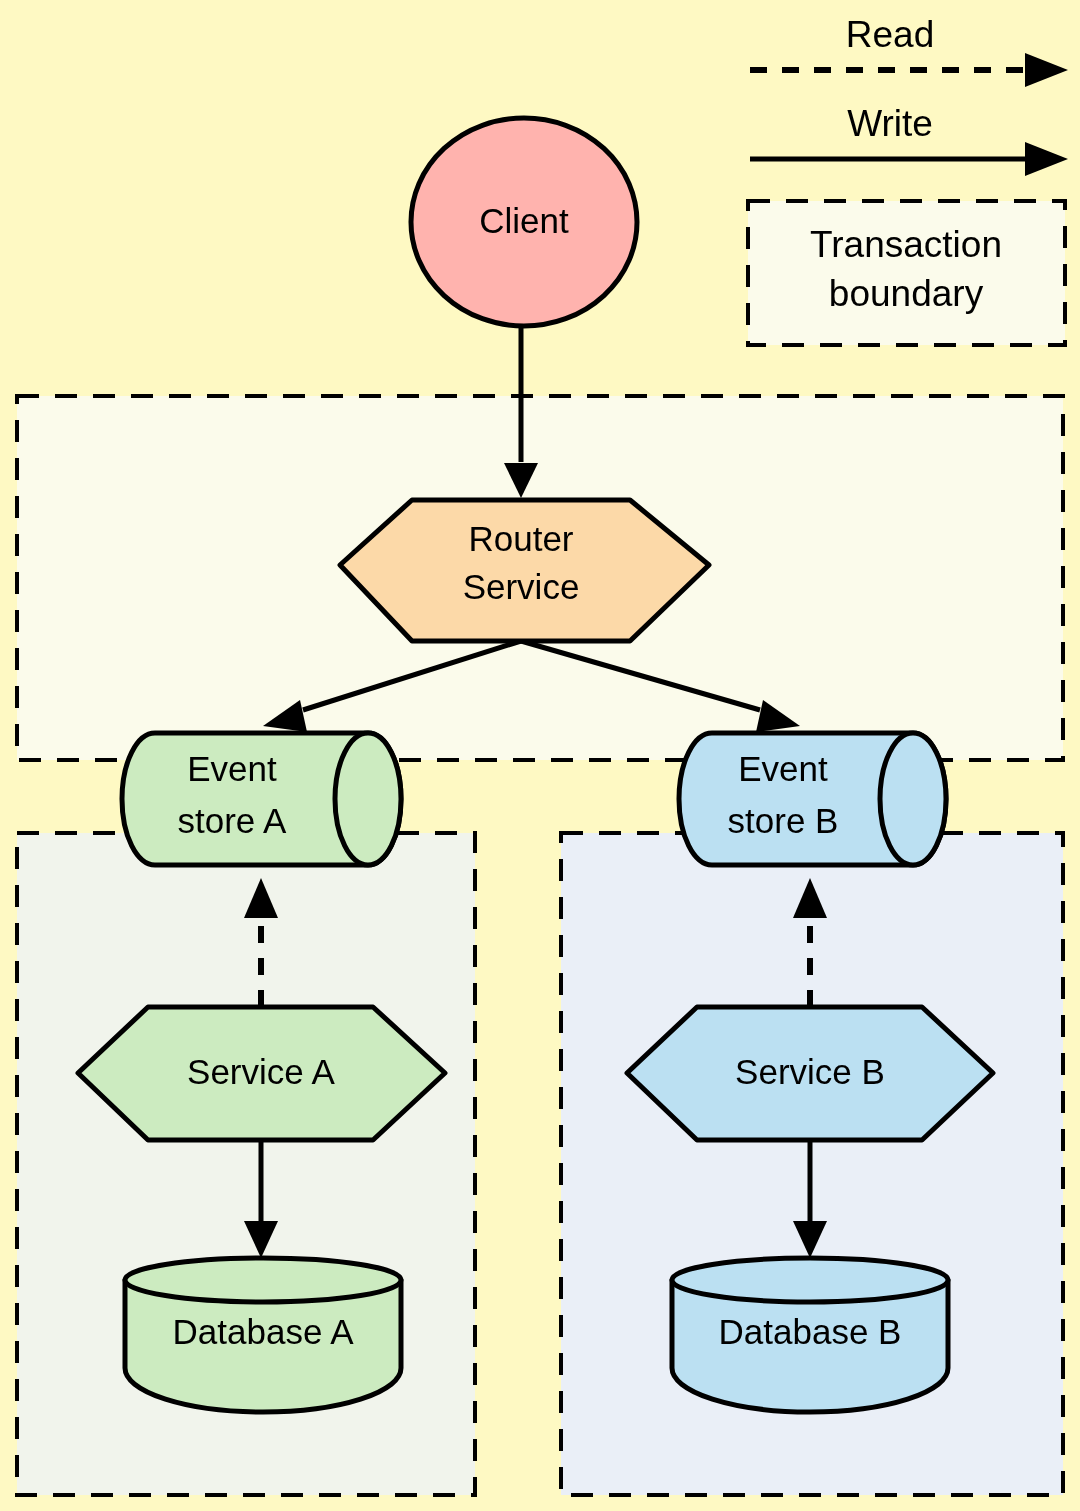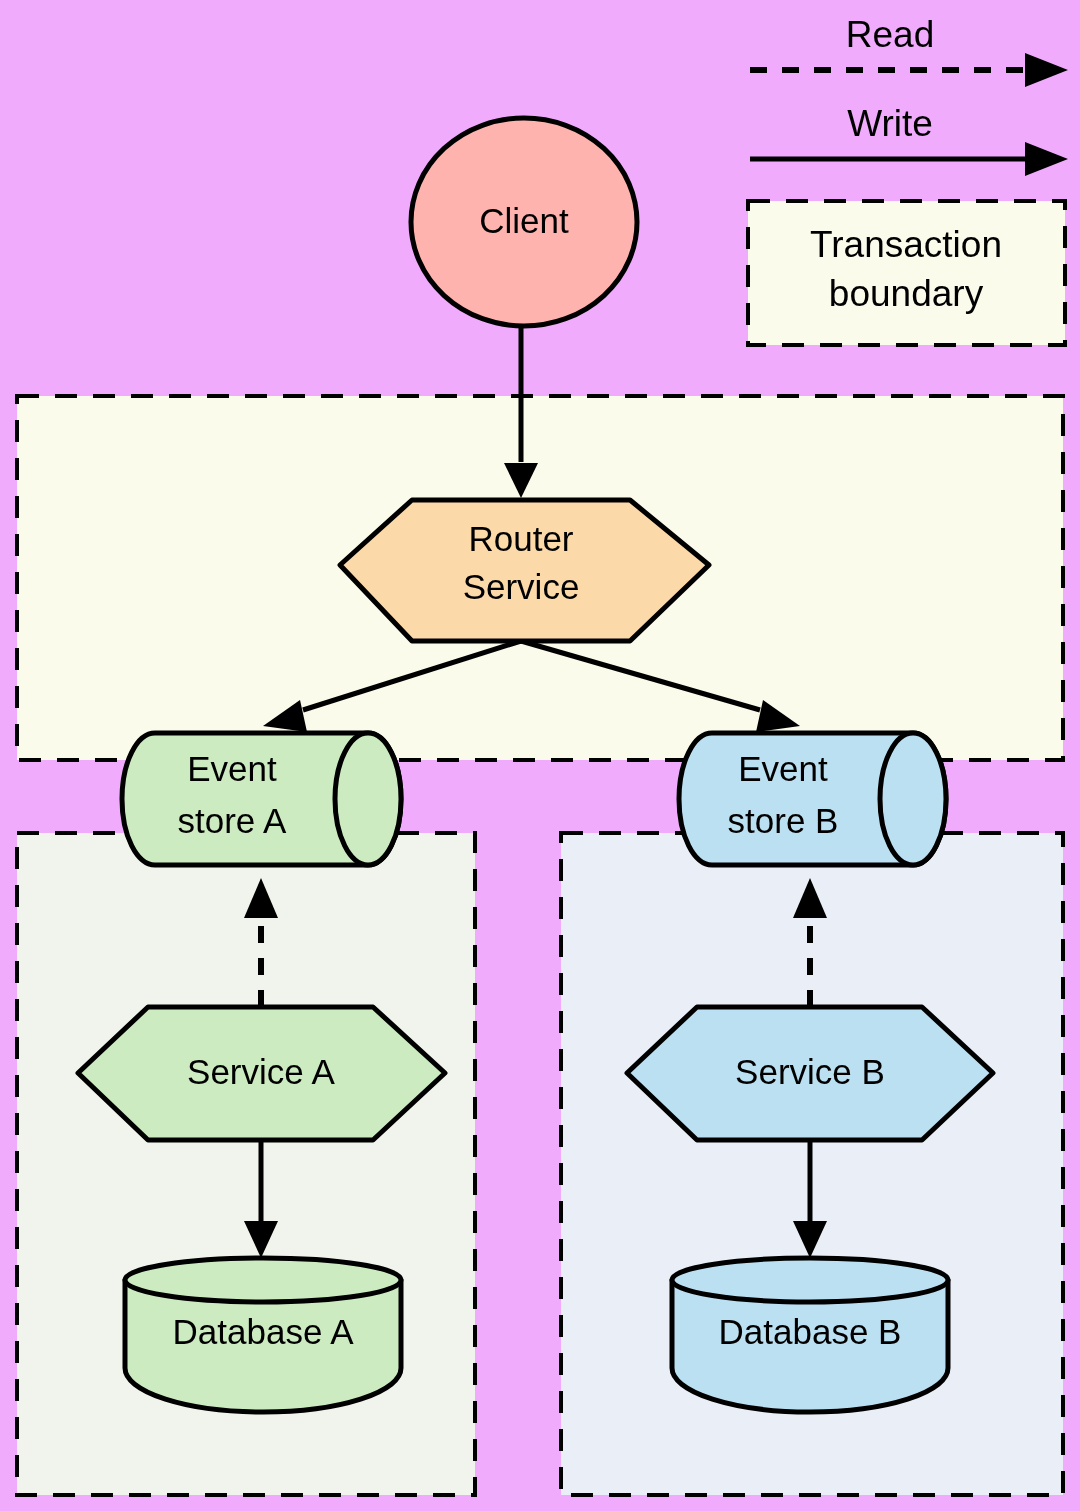--- a/index.html
+++ b/index.html
@@ -8,21 +8,21 @@
     padding: 0;
     background: #ffffff;
   }
   body {
     font-family: "Liberation Sans", sans-serif;
   }
   #canvas {
     position: relative;
     width: 1080px;
     height: 1511px;
-    background: #f0abfc;
+    background: #fef9c3;
     overflow: hidden;
   }
   #canvas svg {
     position: absolute;
     top: 0;
     left: 0;
     width: 1080px;
     height: 1511px;
   }
   .node-label {

